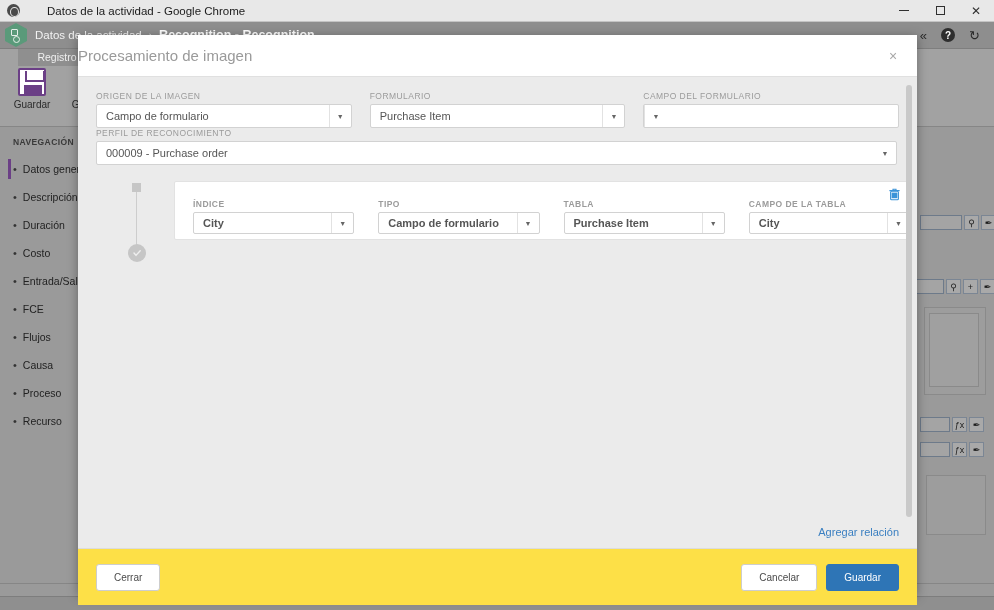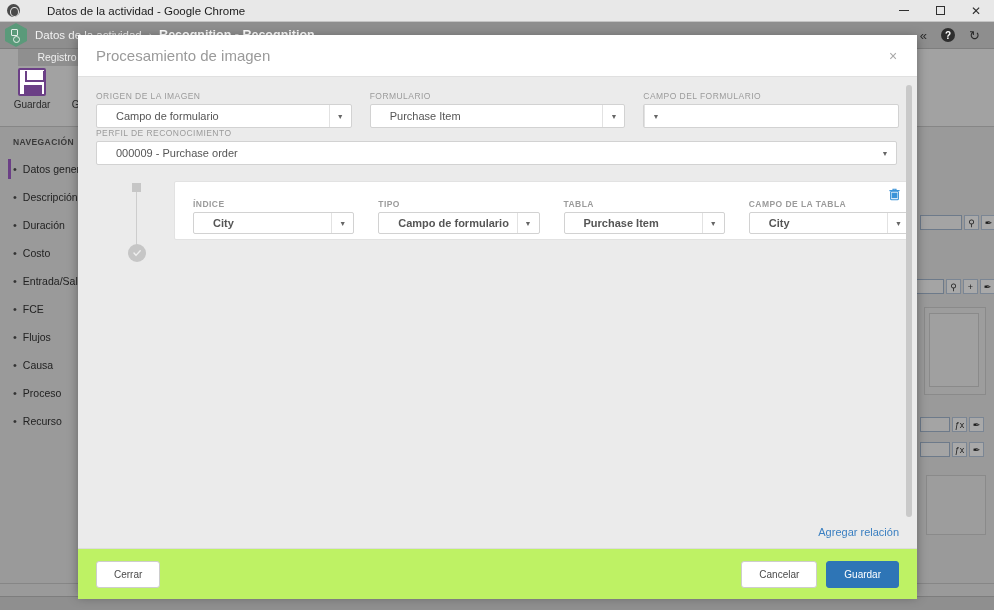--- a/index.html
+++ b/index.html
@@ -160,33 +160,33 @@
     position: absolute; left: 78px; top: 35px; width: 839px; height: 560px;
     background: #ffffff;
     box-shadow: 0 2px 10px rgba(0,0,0,.35);
   }
   .modal-header {
     position: relative; height: 42px; background: #ffffff;
     border-bottom: 1px solid #e0e0e0;
     display: flex; align-items: center;
   }
   .modal-title {
-    font-size: 15px; color: #9a9a9a; padding-left: 18px; font-weight: normal;
+    font-size: 15px; color: #9a9a9a; font-weight: normal;
   }
   .modal-close {
     position: absolute; right: 14px; top: 11px; width: 20px; height: 20px;
     display: flex; align-items: center; justify-content: center;
     font-size: 14px; color: #a8a8a8;
   }
   .modal-body {
     position: relative; height: 471px; background: #ebebeb;
     padding: 14px 18px 0 18px; overflow: hidden;
   }
   .modal-footer {
-    position: relative; height: 51px; background: #bef264;
+    position: relative; height: 57px; background: #fde047;
     border-top: 1px solid #dcdcdc;
     display: flex; align-items: center; padding: 0 18px;
   }
 
   
   .modal-scroll {
     position: absolute; right: 5px; top: 8px; width: 6px; height: 440px;
     background: transparent;
   }
   .modal-scroll-thumb {
@@ -198,21 +198,21 @@
   .field-label {
     font-size: 8.5px; letter-spacing: .45px; color: #9b9b9b;
     text-transform: uppercase; margin-bottom: 3px; white-space: nowrap;
   }
   .select {
     height: 24px; background: #ffffff; border: 1px solid #d2d2d2;
     border-radius: 2px; display: flex; align-items: center;
     position: relative;
   }
   .select .val {
-    font-size: 11px; color: #555; padding-left: 19px;
+    font-size: 11px; color: #555; padding-left: 9px;
     overflow: hidden; white-space: nowrap; text-overflow: ellipsis;
     flex: 1;
   }
   .select .caret {
     width: 22px; height: 22px; border-left: 1px solid #e2e2e2;
     display: flex; align-items: center; justify-content: center;
     font-size: 7px; color: #666; flex: none;
   }
   .select.nosep .caret { border-left: none; }
 

